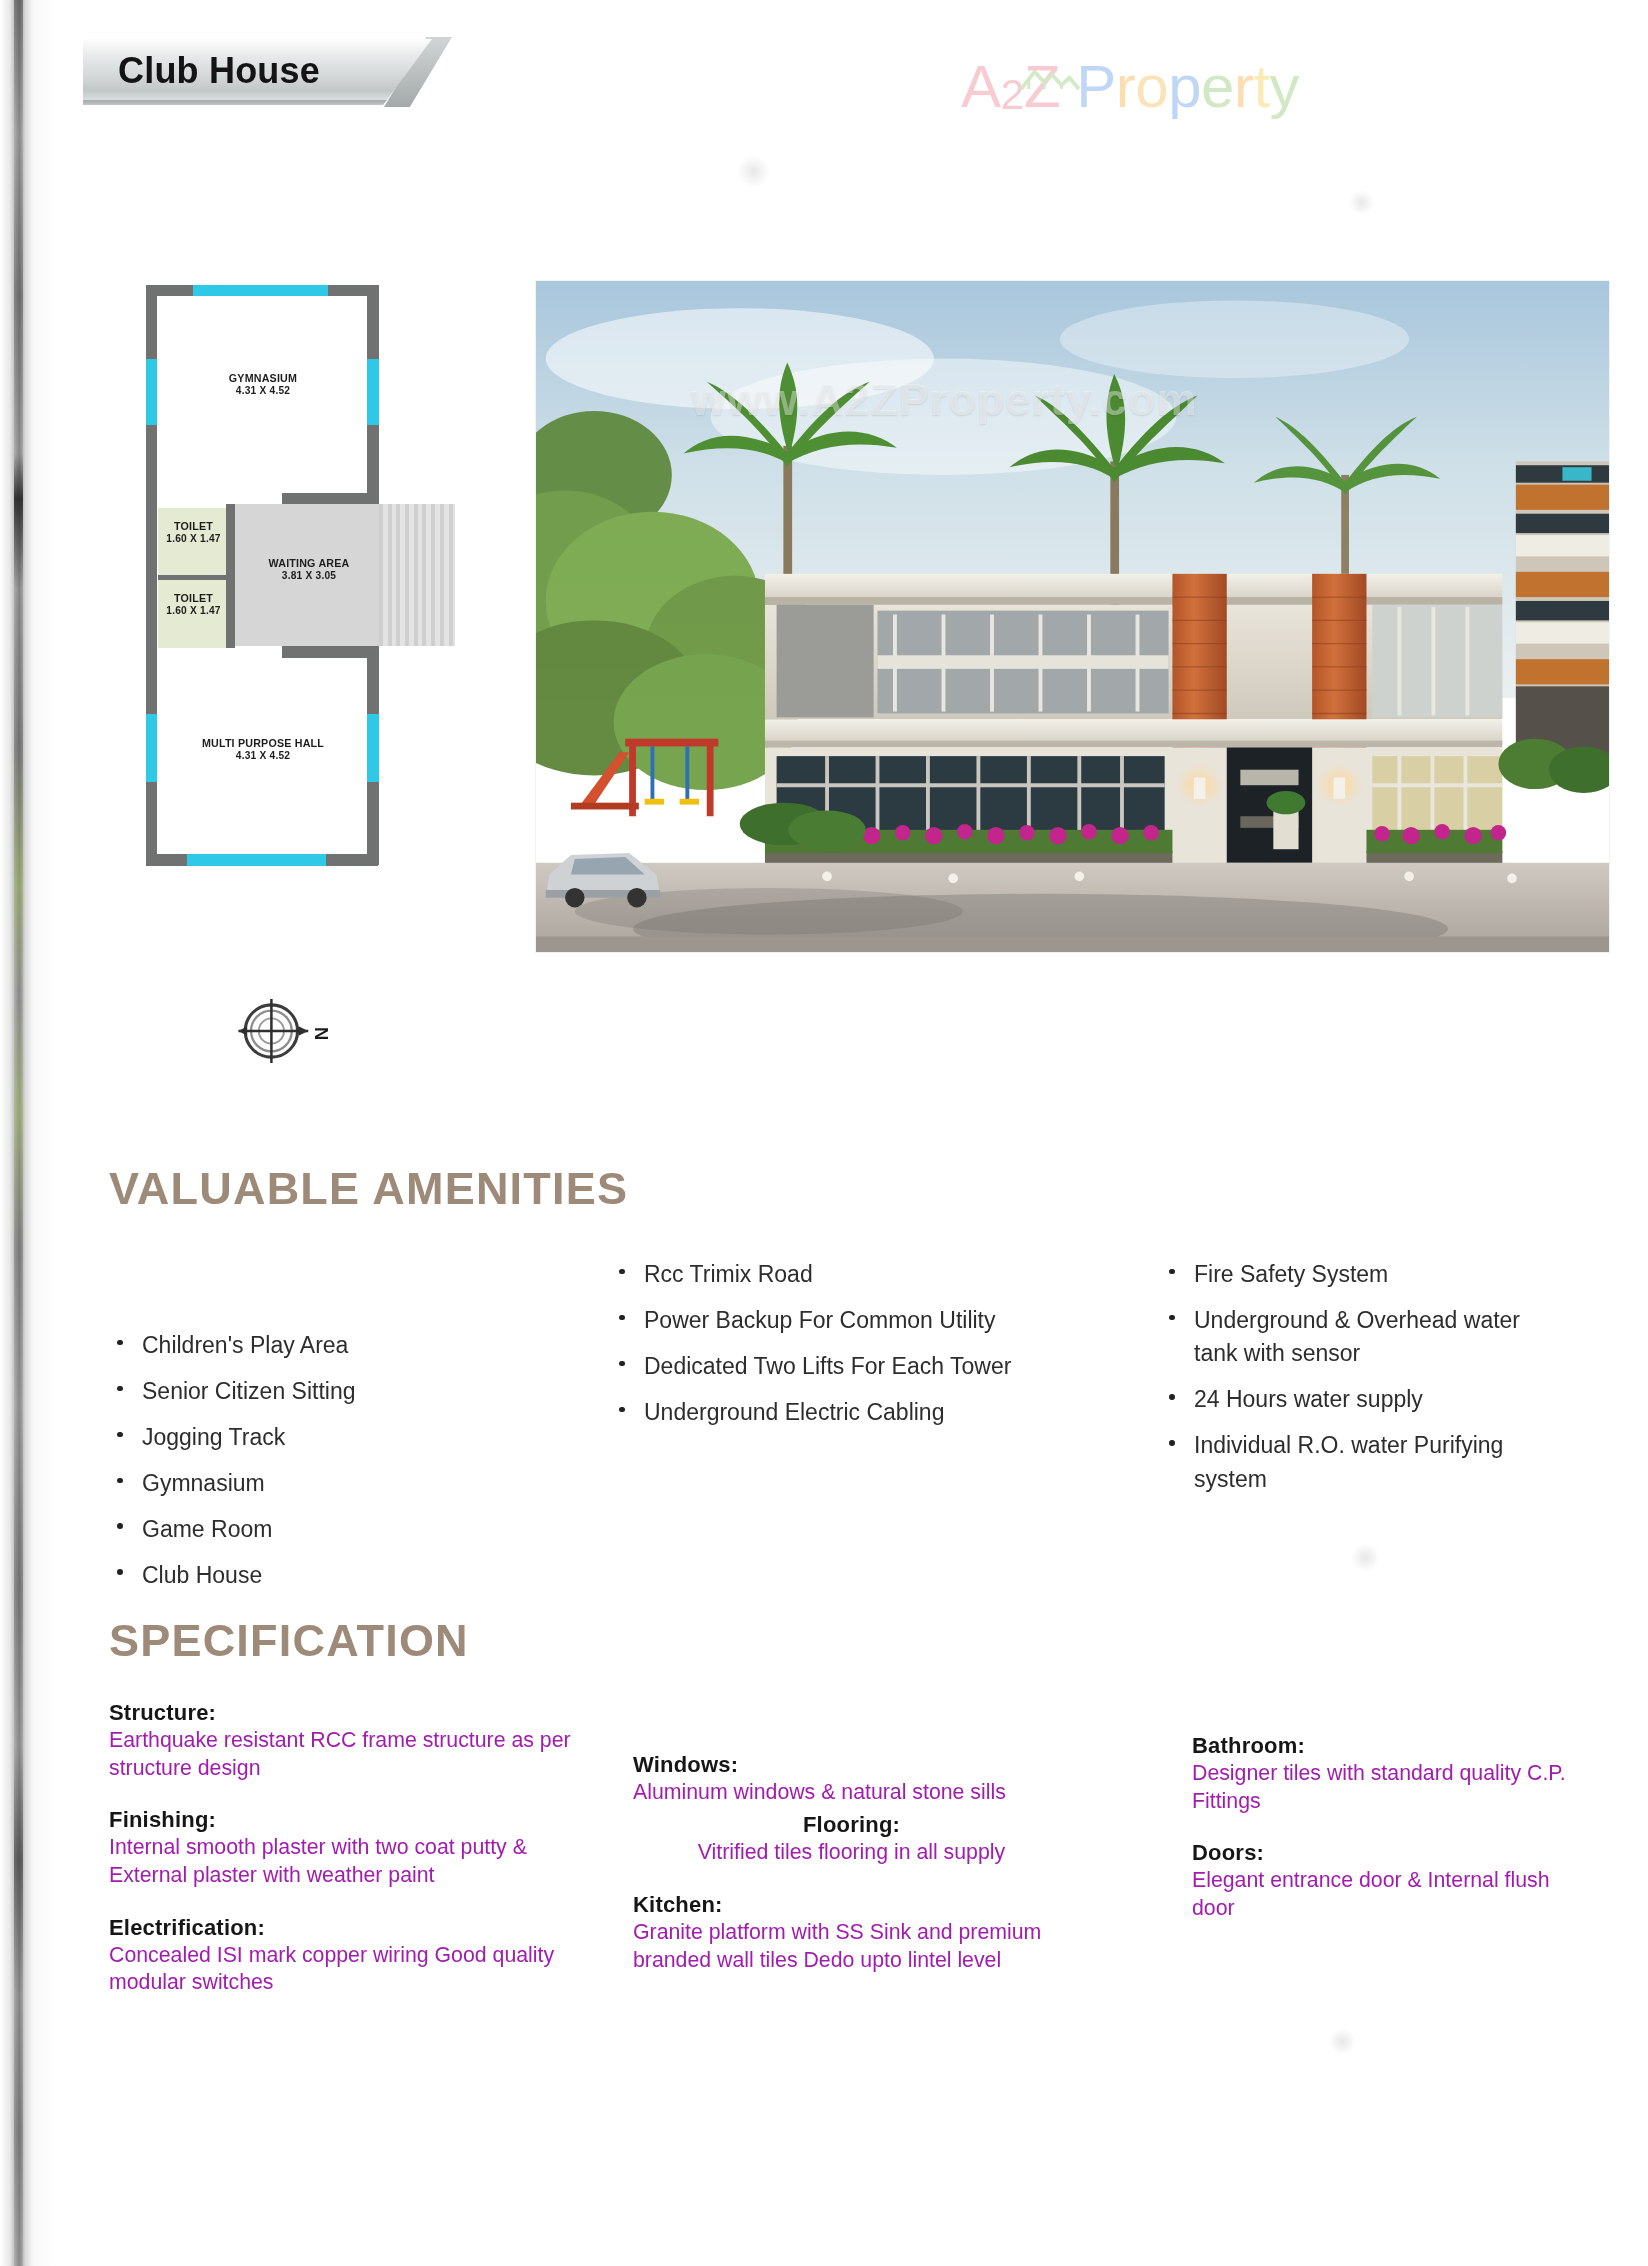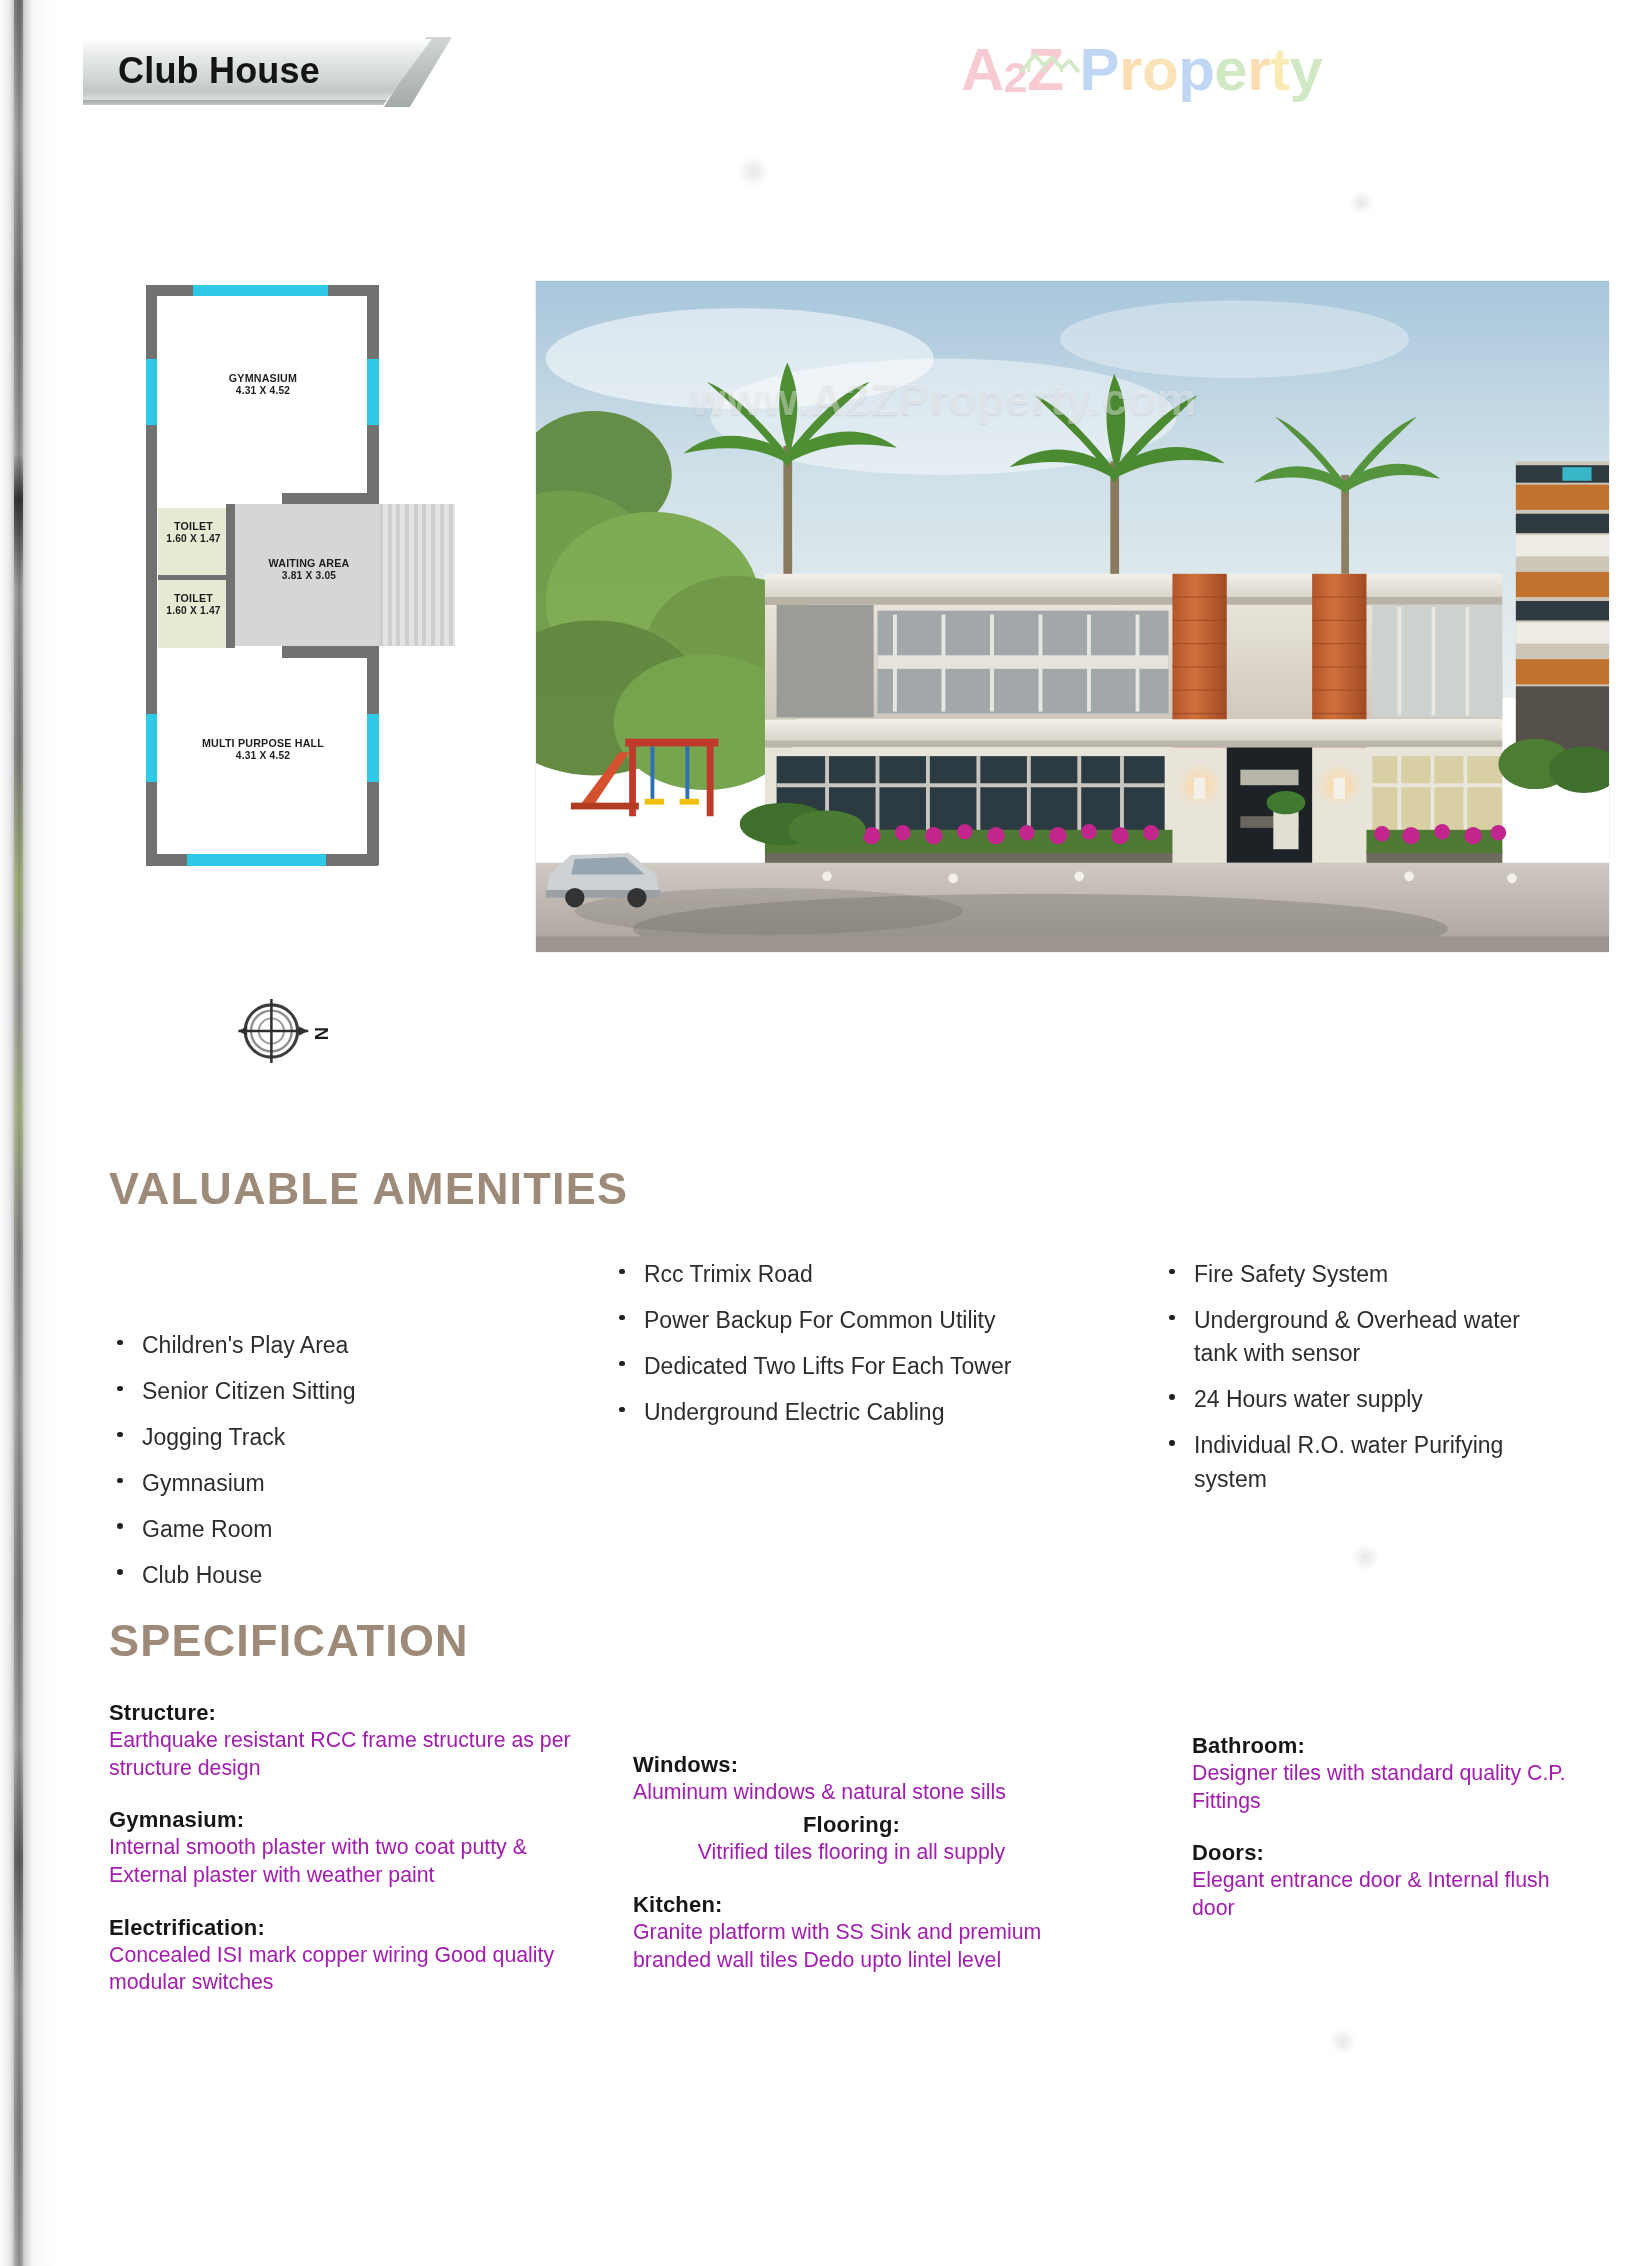--- a/index.html
+++ b/index.html
@@ -73,22 +73,22 @@
   }
   .hdr-banner .wedge{
     position:absolute; left:301px; top:-1.9px; width:68px; height:70px;
     background:linear-gradient(180deg,#cfd3d3,#9fa5a5);
     clip-path:polygon(62% 0, 100% 0, 38% 100%, 0 100%);
     opacity:.95;
   }
 
   
   .brand{
-    position:absolute; left:961px; top:35px;
-    font-size:60px; font-weight:bold; letter-spacing:-0.5px;
+    position:absolute; left:961px; top:52px;
+    font-size:60px; font-weight:normal; letter-spacing:-0.5px;
     white-space:nowrap; opacity:.30;
   }
   .brand .b-a{color:#e8576b;}
   .brand .b-2{color:#e8576b; font-size:43px; vertical-align:-1.9px;}
   .brand .b-z{color:#e8576b;}
   .brand .b-p{color:#2f7ee0;}
   .brand .b-r{color:#f39200;}
   .brand .b-o{color:#f0a21c;}
   .brand .b-pp{color:#2f7ee0;}
   .brand .b-e{color:#6bb541;}
@@ -545,21 +545,21 @@
 </div>
 
 <div class="sec-title" style="left:109px; top:1615px;">SPECIFICATION</div>
 
 <div class="spec" style="left:109px; top:1700px; width:466px;">
   <div class="grp">
     <div class="h">Structure:</div>
     <div class="t">Earthquake resistant RCC frame structure as per structure design</div>
   </div>
   <div class="grp">
-    <div class="h">Gymnasium:</div>
+    <div class="h">Finishing:</div>
     <div class="t">Internal smooth plaster with two coat putty &amp; External plaster with weather paint</div>
   </div>
   <div class="grp">
     <div class="h">Electrification:</div>
     <div class="t">Concealed ISI mark copper wiring Good quality modular switches</div>
   </div>
 </div>
 
 <div class="spec" style="left:633px; top:1733px; width:437px;margin-top:19px;">
   <div class="grp" style="margin-bottom:5.8px;">

